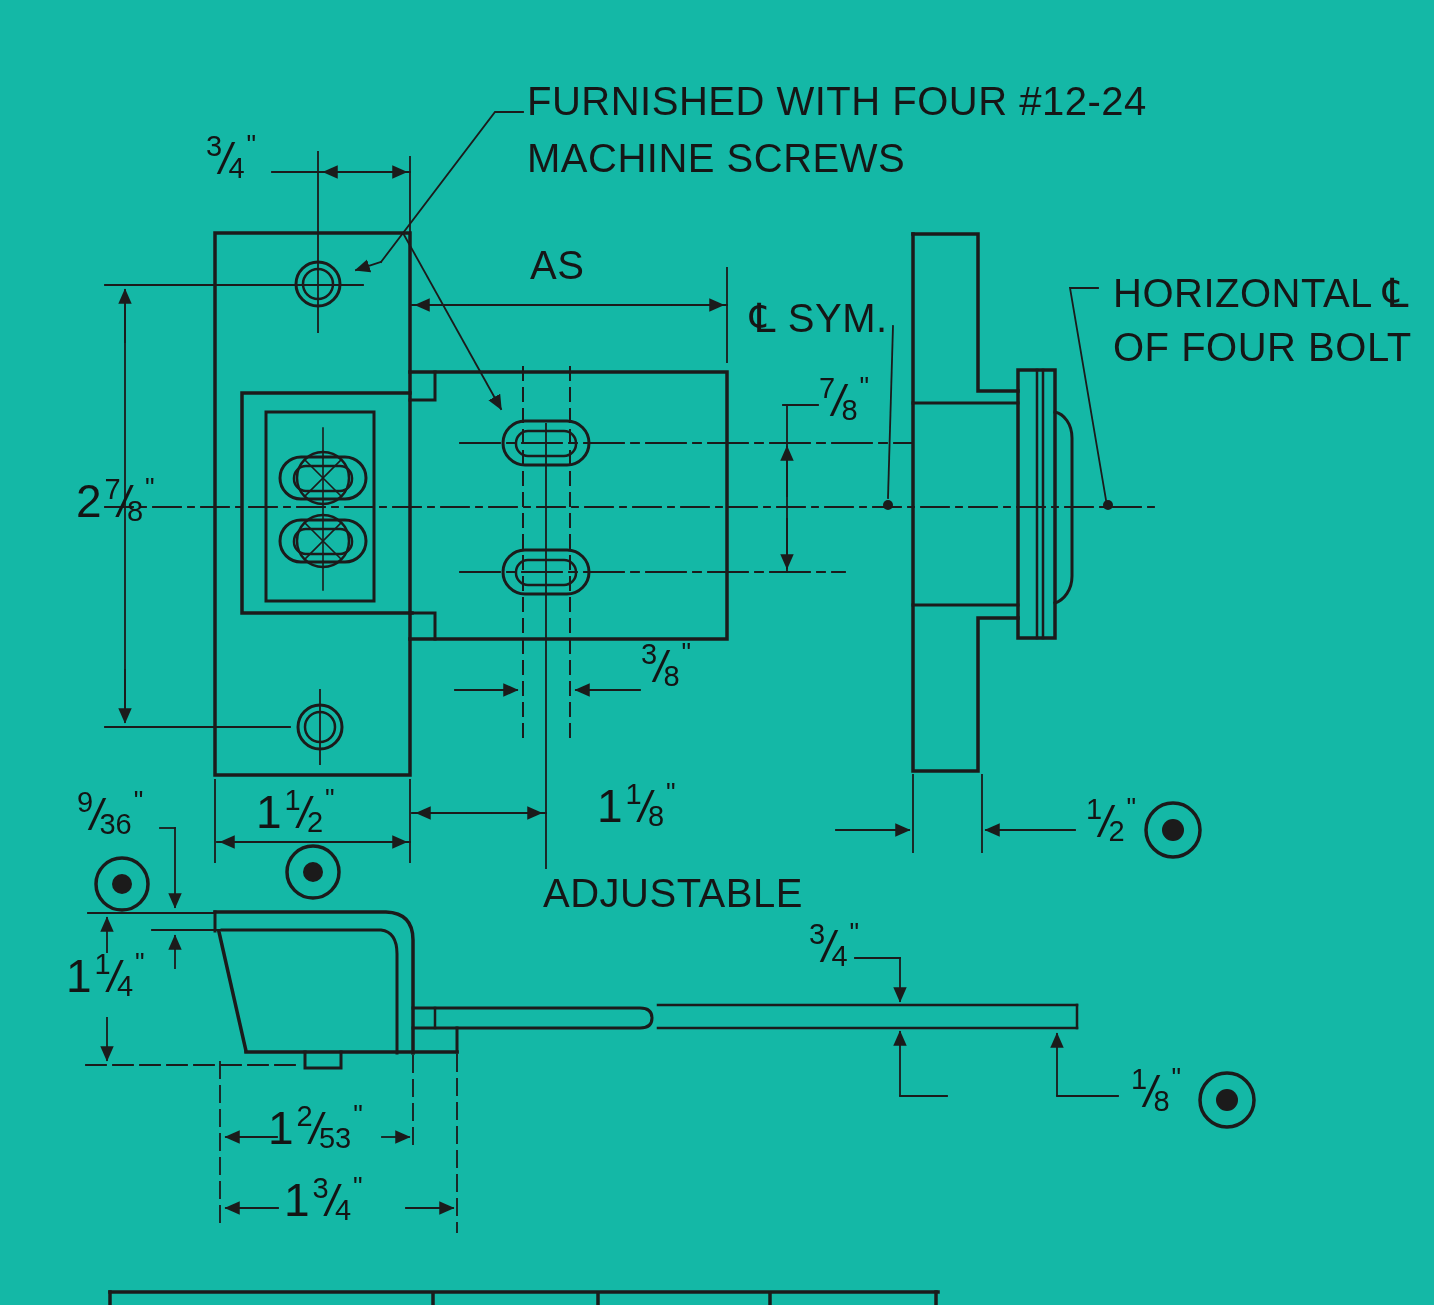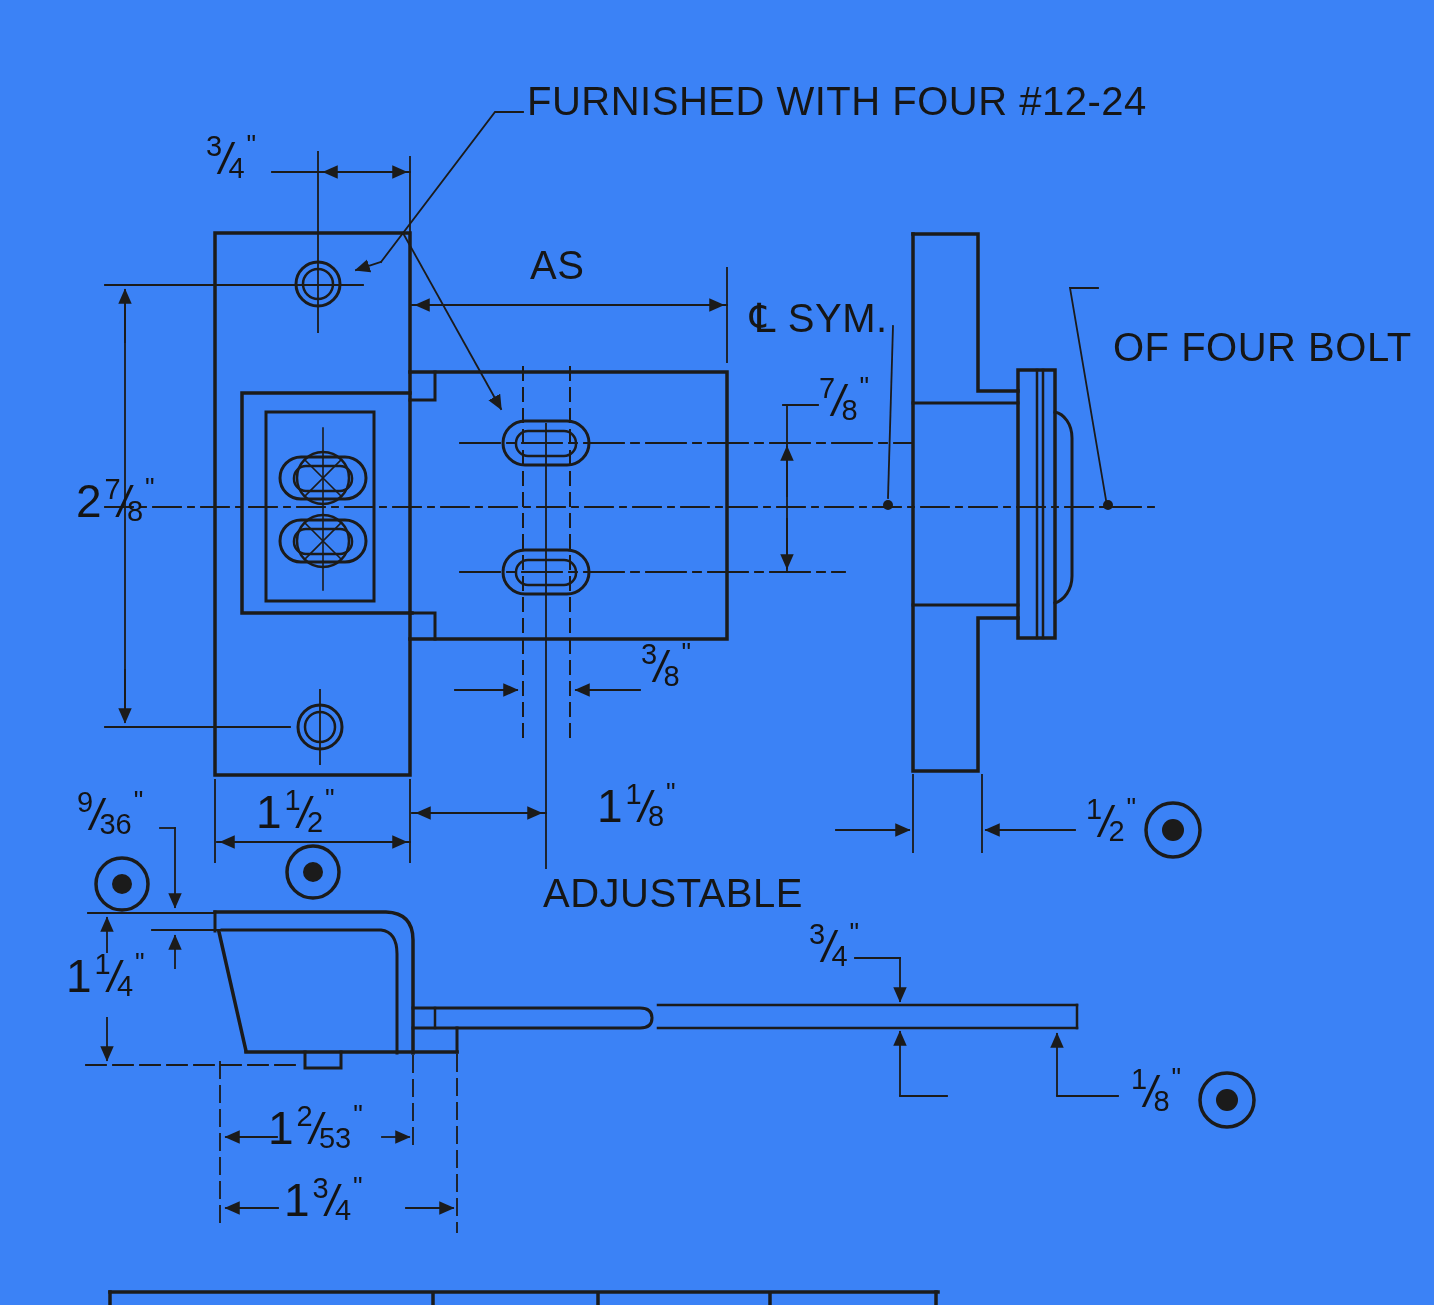--- a/index.html
+++ b/index.html
@@ -1,17 +1,17 @@
 <!DOCTYPE html>
 <html><head>
 <meta charset="utf-8">
 <style>
   html,body{margin:0;padding:0;background:#fff;}
   #sheet{
-    position:relative;width:1434px;height:1305px;background:#3b82f6;
+    position:relative;width:1434px;height:1305px;background:#14b8a6;
     font-family:"Liberation Sans","DejaVu Sans",sans-serif;color:#161616;overflow:hidden;
   }
   #linework{position:absolute;left:0;top:0;}
   .lbl{position:absolute;white-space:nowrap;font-size:40px;line-height:1.05;color:#161616;letter-spacing:0.5px;}
   .dim{position:absolute;white-space:nowrap;font-size:46px;color:#141414;}
   .dim .w{margin-right:3px;}
   .dim .n{font-size:29px;vertical-align:18px;}
   .dim .s{font-size:44px;font-style:italic;margin:0 -3px;}
   .dim .d{font-size:29px;vertical-align:-4px;}
   .dim .u{font-size:27px;vertical-align:20px;margin-left:2px;}
@@ -212,25 +212,27 @@
     <line x1="110" y1="1292" x2="938" y2="1292"></line>
     <line x1="110" y1="1292" x2="110" y2="1305"></line>
     <line x1="433" y1="1293" x2="433" y2="1305"></line>
     <line x1="598" y1="1293" x2="598" y2="1305"></line>
     <line x1="770" y1="1293" x2="770" y2="1305"></line>
     <line x1="936" y1="1292" x2="936" y2="1305"></line>
   </g>
 </svg>
 
   <div class="lbl" style="left:527px;top:80px">FURNISHED WITH FOUR #12-24</div>
+  <div class="lbl" style="left:527px;top:137px">MACHINE SCREWS</div>
 
   <div class="lbl" style="left:530px;top:244px">AS</div>
 
   <div class="lbl" style="left:750px;top:297px">℄ SYM.</div>
 
+  <div class="lbl" style="left:1113px;top:272px">HORIZONTAL ℄</div>
   <div class="lbl" style="left:1113px;top:326px">OF FOUR BOLT</div>
 
   <div class="lbl" style="left:543px;top:872px">ADJUSTABLE</div>
 
   <div class="dim" style="left:203px;top:130px">
     <span class="w"></span><span class="n">3</span><span class="s">/</span><span class="d">4</span><span class="u">"</span>
   </div>
 
   <div class="dim" style="left:816px;top:372px">
     <span class="w"></span><span class="n">7</span><span class="s">/</span><span class="d">8</span><span class="u">"</span>

